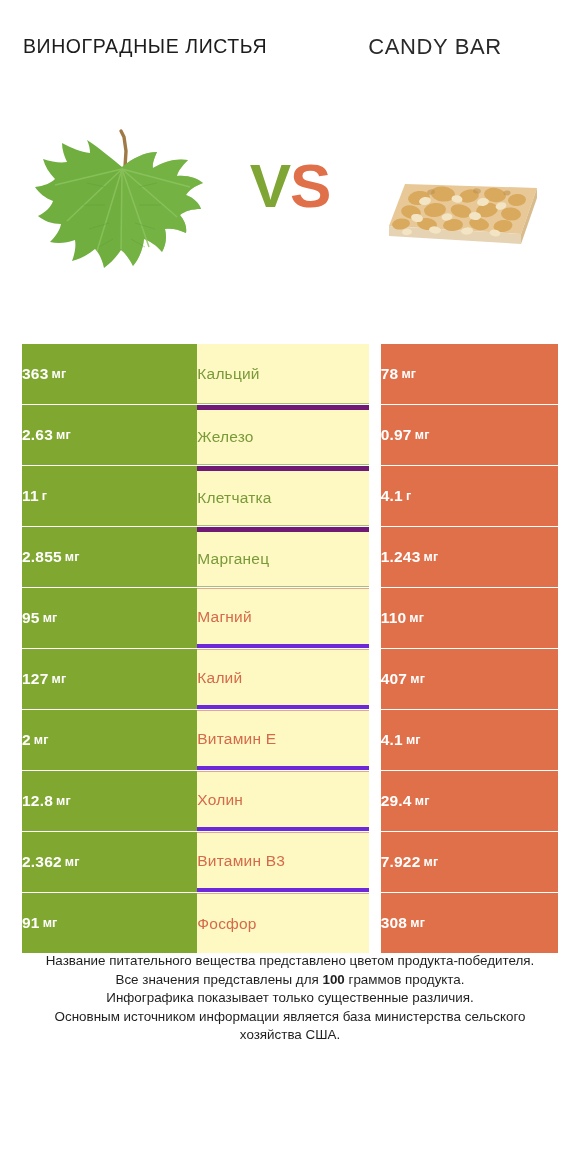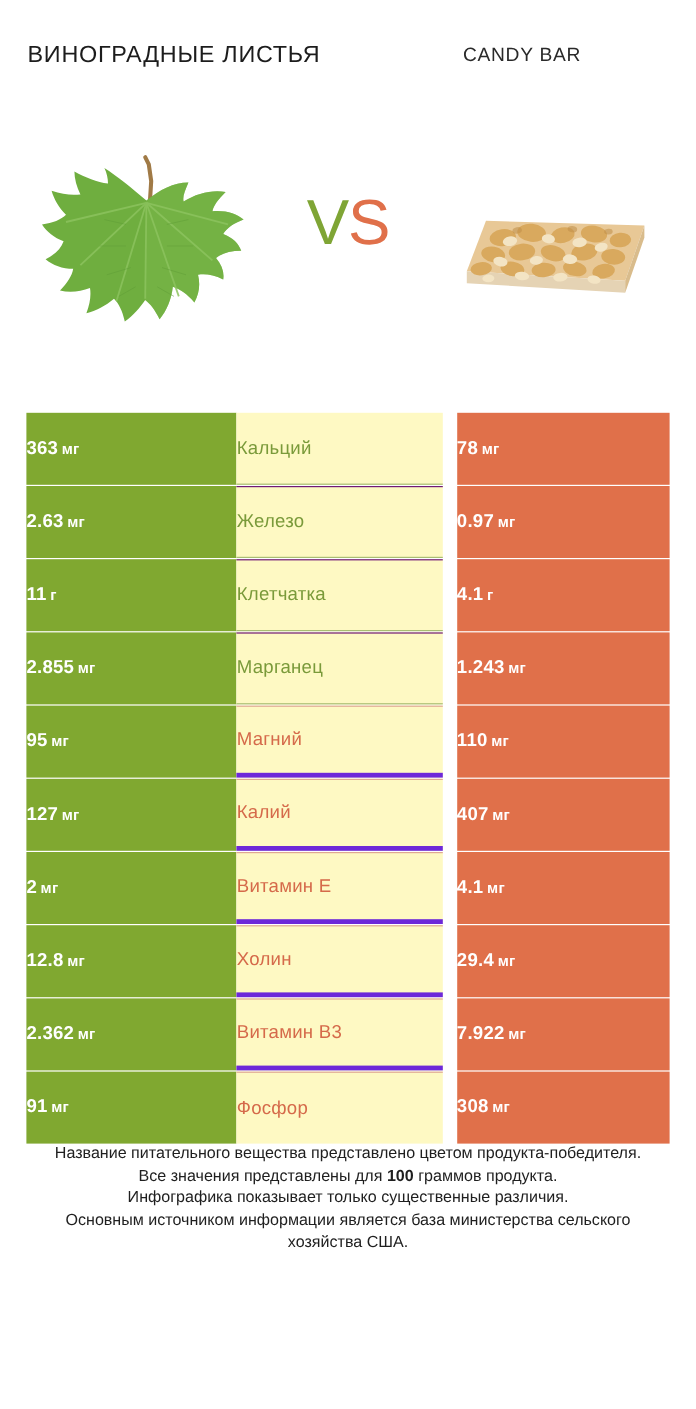--- a/index.html
+++ b/index.html
@@ -37,21 +37,21 @@
     font-size: 19.5px;
     line-height: 25px;
     letter-spacing: 0.6px;
     text-transform: uppercase;
     text-align: center;
     font-weight: 400;
     color: #1c1c1c;
     font-family: "Liberation Sans", "DejaVu Sans", sans-serif;
   }
   .product-title.right {
-    font-size: 16px;
+    font-size: 22px;
     color: #2a2a2a;
   }
 
   
   .hero {
     position: relative;
     width: 580px;
     height: 215px;
   }
   .hero-left {
@@ -79,22 +79,22 @@
     left: 0;
     right: 0;
     top: 46px;
     height: 80px;
     display: flex;
     align-items: center;
     justify-content: center;
     pointer-events: none;
   }
   .vs-text {
-    font-size: 53px;
-    font-weight: 400;
+    font-size: 62px;
+    font-weight: 700;
     letter-spacing: -1px;
     line-height: 62px;
     font-family: "Liberation Sans", "DejaVu Sans", sans-serif;
   }
   .vs-v { color: #7FA535; }
   .vs-s { color: #E0704A; }
 
   
   .leaf-svg { display: block; }
   .bar-svg  { display: block; }
@@ -131,21 +131,21 @@
     background: #fef9c3;
     font-size: 15.5px;
     font-weight: 400;
   }
   .cell-right {
     width: 180px;
     background: #E0704A;
     color: #ffffff;
     margin-left: 12px;
   }
-  .row.win-left  .cell-mid { color: #7A9A3A; border-top: 1px solid #701a75; border-bottom: 1px solid #A9BE72; }
+  .row.win-left  .cell-mid { color: #7A9A3A; border-top: 5px solid #701a75; border-bottom: 1px solid #A9BE72; }
   .row.win-right .cell-mid { color: #D56A4A; border-top: 1px solid #DFA893; border-bottom: 4px solid #6d28d9; }
   .row:first-child .cell-mid { border-top: none; }
   .row:last-child  .cell-mid { border-bottom: none; }
 
   .val-num { font-weight: 700; }
   .val-unit {
     font-weight: 700;
     font-size: 12.5px;
     margin-left: 3px;
   }

